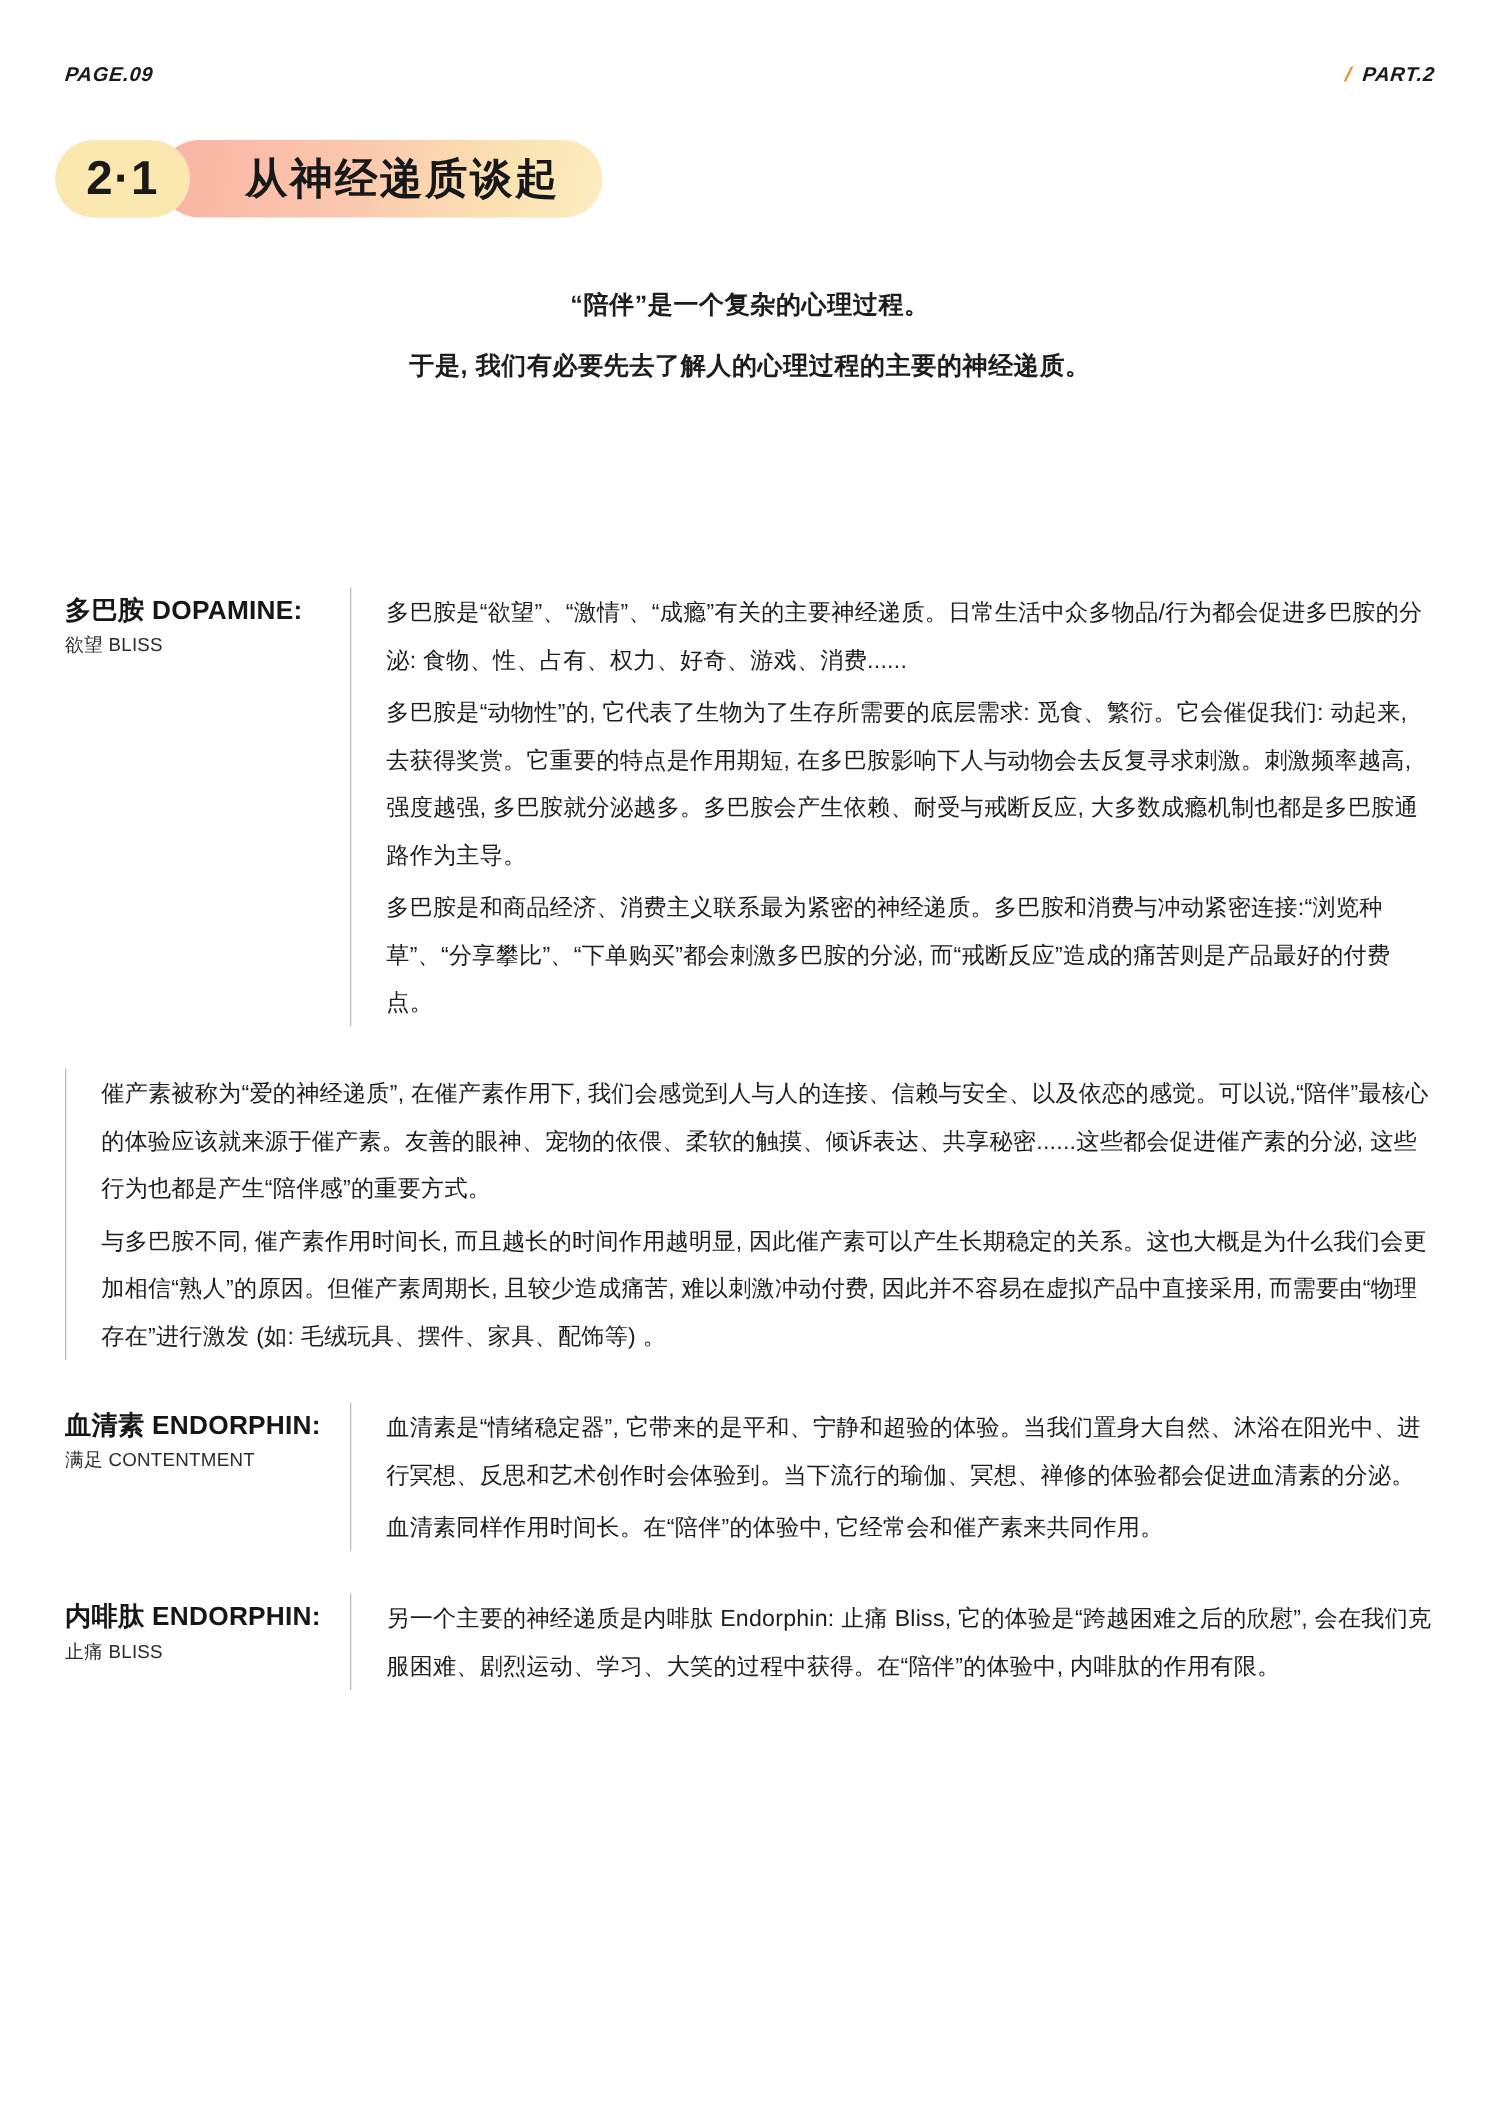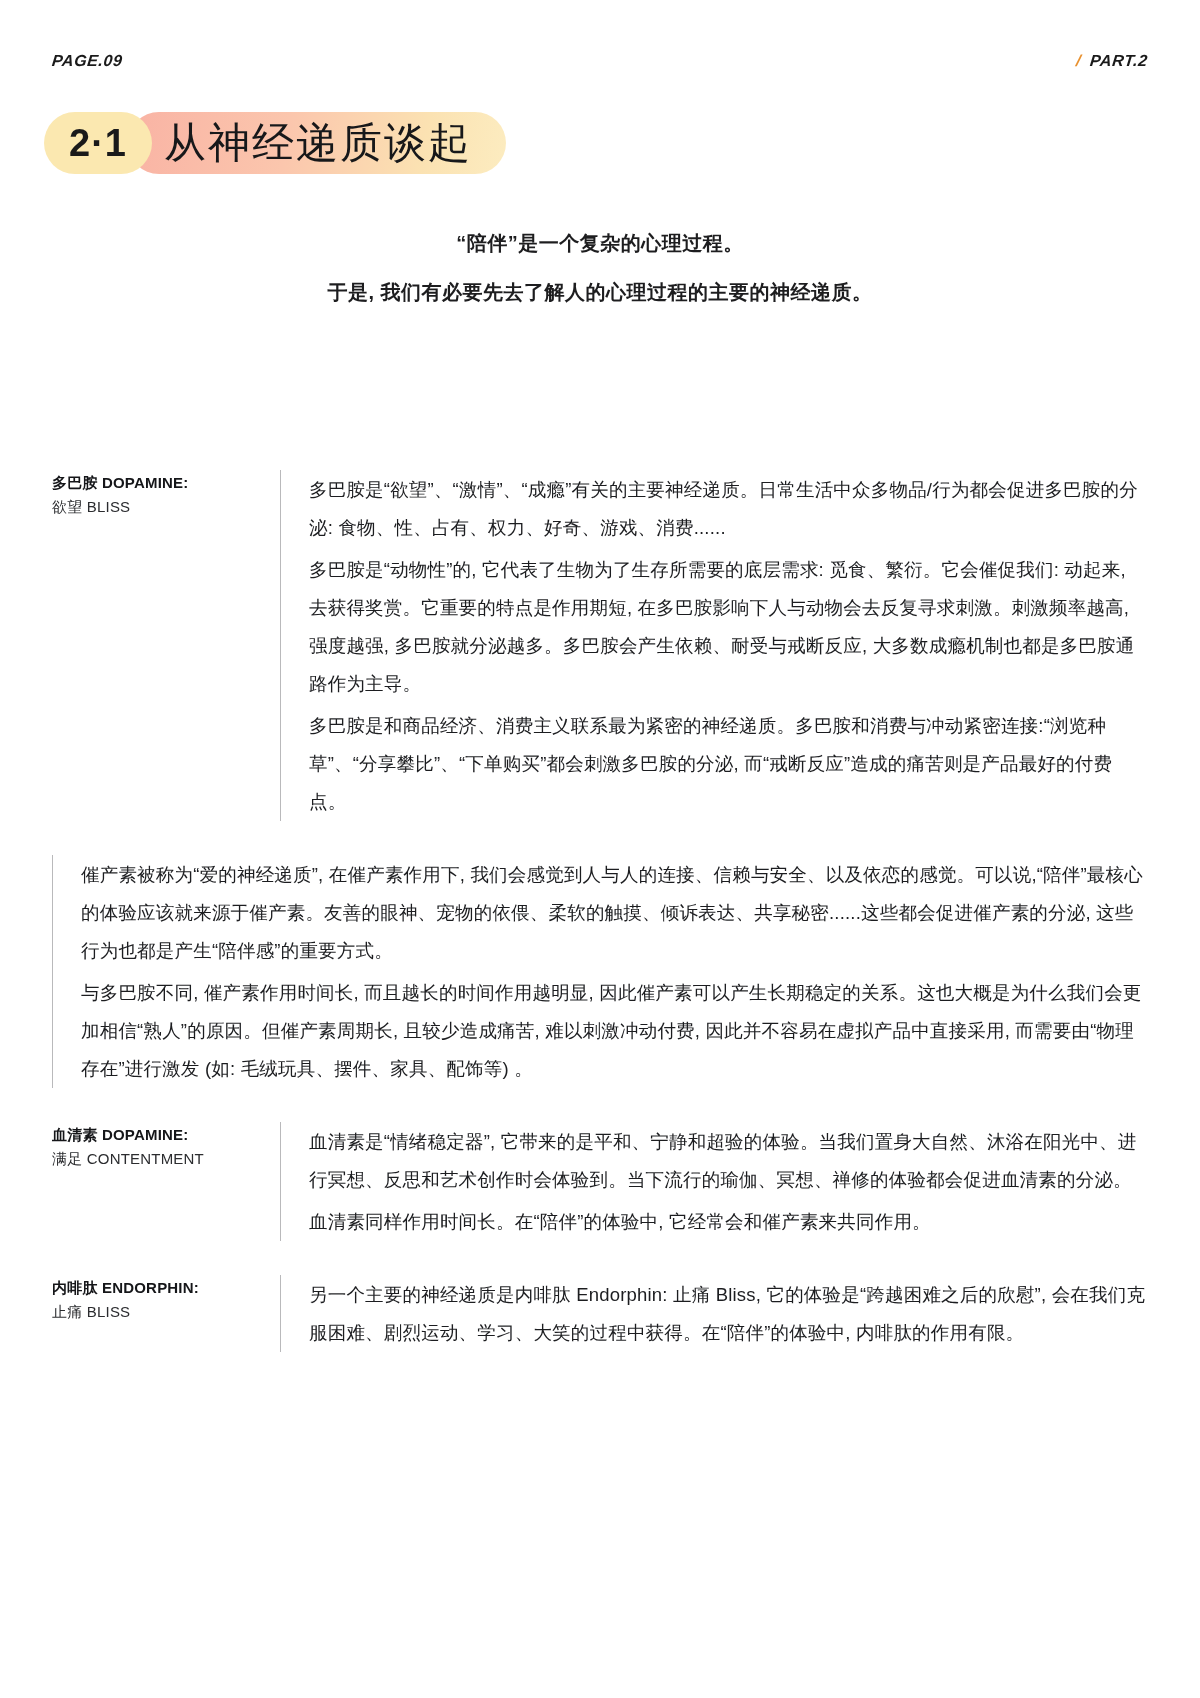--- a/index.html
+++ b/index.html
@@ -81,24 +81,25 @@
     border-radius: 31px;
     background: linear-gradient(100deg, #f9b3a4 0%, #fbc6ad 42%, #fbe2b2 78%, #fcecc0 100%);
     display: flex;
     align-items: center;
     padding: 0 34px 0 36px;
     margin-left: -24px;
     position: relative;
     z-index: 1;
   }
   .badge-title span {
-    font-size: 42px;
-    font-weight: normal;
+    font-size: 34px;
+    font-weight: bold;
     color: #17181a;
     letter-spacing: 2px;
+    margin-left: 32px;
   }
 
   
   .intro {
     position: absolute;
     top: 230px;
     left: 0;
     width: 1200px;
     text-align: center;
   }
@@ -121,21 +122,21 @@
     display: flex;
     align-items: flex-start;
     margin-bottom: 34px;
   }
   .sec-label {
     width: 228px;
     flex: 0 0 228px;
     padding-top: 4px;
   }
   .sec-label .zh-en {
-    font-size: 15px;
+    font-size: 21px;
     font-weight: bold;
     color: #151619;
     letter-spacing: 0.2px;
     white-space: nowrap;
   }
   .sec-label .sub {
     margin-top: 5px;
     font-size: 15px;
     color: #2b2c2f;
     letter-spacing: 0.2px;
@@ -203,21 +204,21 @@
   <div class="section">
     <div class="sec-rule"></div>
     <div class="sec-body">
       <p>催产素被称为“爱的神经递质”, 在催产素作用下, 我们会感觉到人与人的连接、信赖与安全、以及依恋的感觉。可以说,“陪伴”最核心的体验应该就来源于催产素。友善的眼神、宠物的依偎、柔软的触摸、倾诉表达、共享秘密......这些都会促进催产素的分泌, 这些行为也都是产生“陪伴感”的重要方式。</p>
       <p>与多巴胺不同, 催产素作用时间长, 而且越长的时间作用越明显, 因此催产素可以产生长期稳定的关系。这也大概是为什么我们会更加相信“熟人”的原因。但催产素周期长, 且较少造成痛苦, 难以刺激冲动付费, 因此并不容易在虚拟产品中直接采用, 而需要由“物理存在”进行激发 (如: 毛绒玩具、摆件、家具、配饰等) 。</p>
     </div>
   </div>
 
   <div class="section">
     <div class="sec-label">
-      <div class="zh-en">血清素 DOPAMINE:</div>
+      <div class="zh-en">血清素 ENDORPHIN:</div>
       <div class="sub">满足 CONTENTMENT</div>
     </div>
     <div class="sec-rule"></div>
     <div class="sec-body">
       <p>血清素是“情绪稳定器”, 它带来的是平和、宁静和超验的体验。当我们置身大自然、沐浴在阳光中、进行冥想、反思和艺术创作时会体验到。当下流行的瑜伽、冥想、禅修的体验都会促进血清素的分泌。</p>
       <p>血清素同样作用时间长。在“陪伴”的体验中, 它经常会和催产素来共同作用。</p>
     </div>
   </div>
 
   <div class="section">

